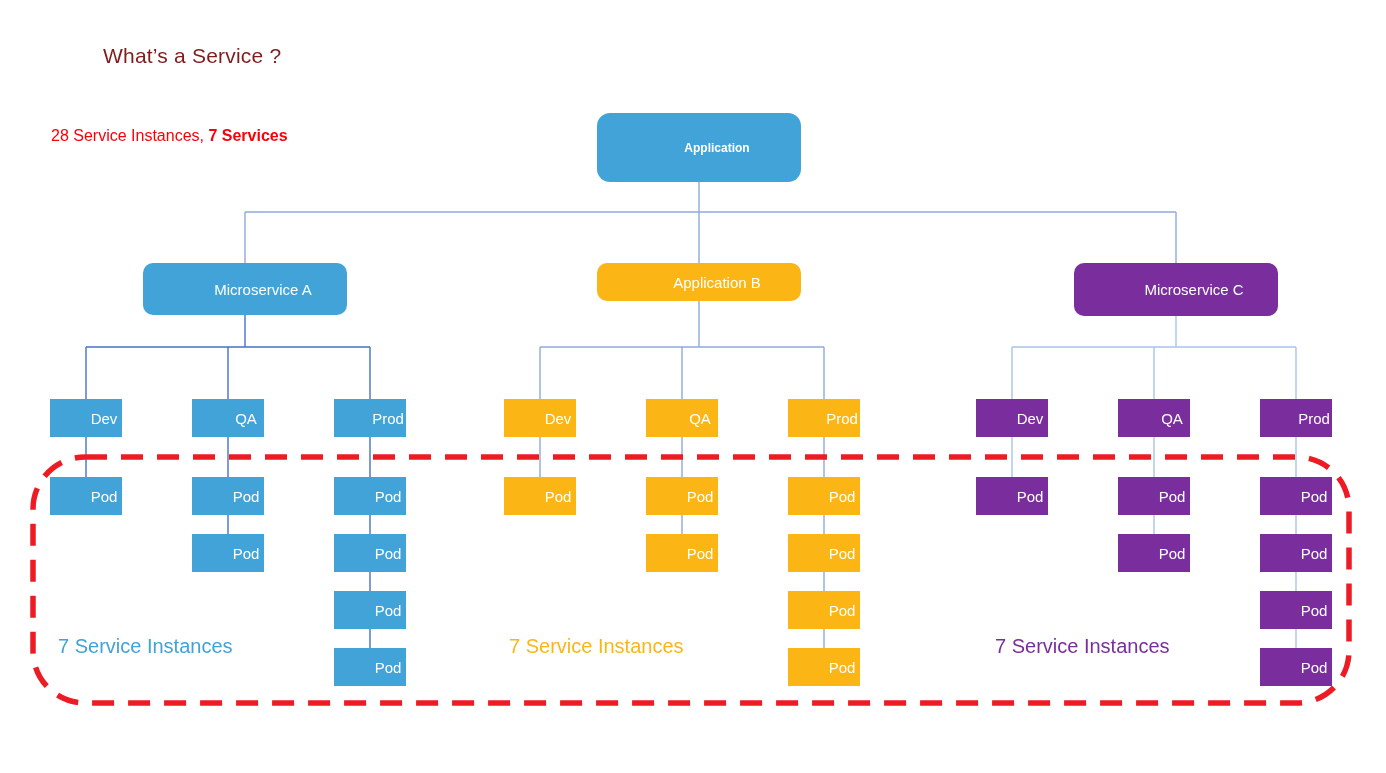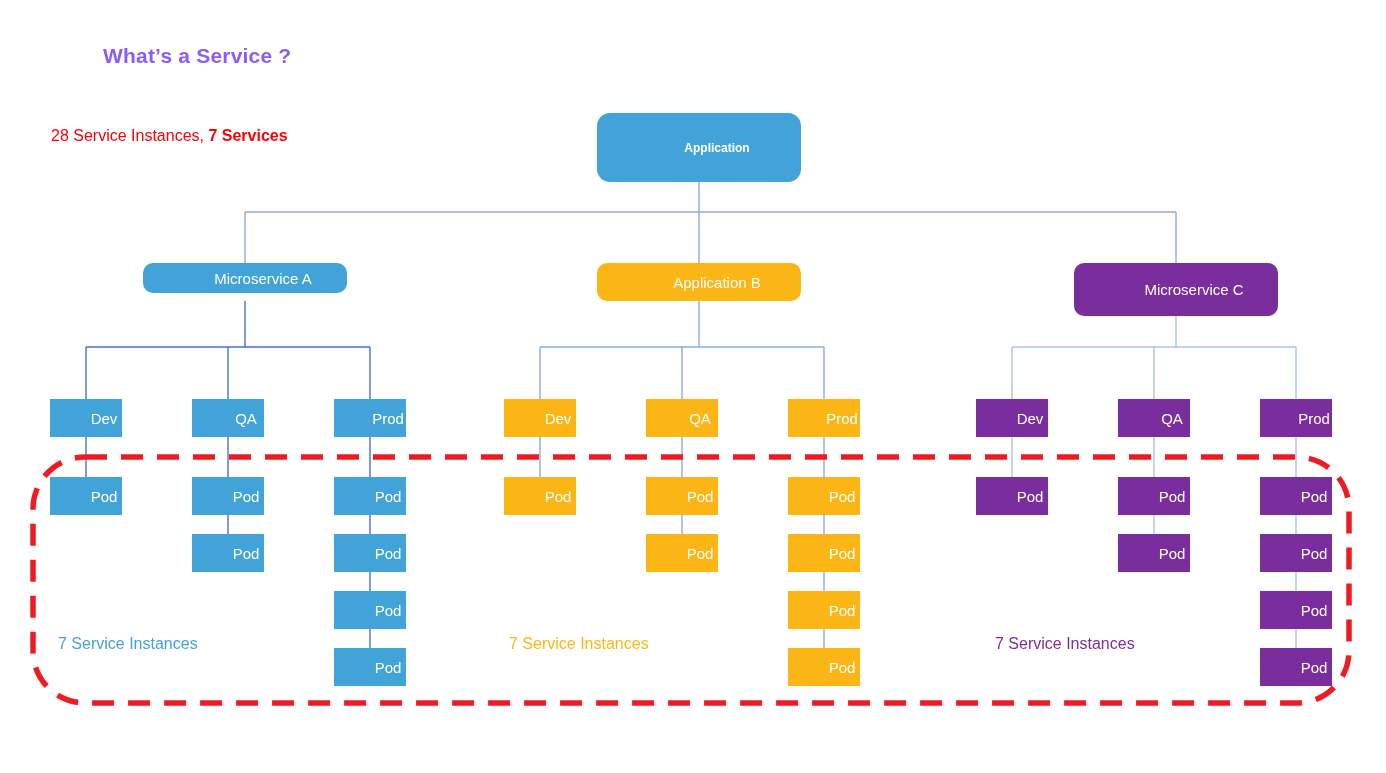--- a/index.html
+++ b/index.html
@@ -7,21 +7,21 @@
   #canvas{position:relative;width:1386px;height:773px;background:#ffffff;overflow:hidden;}
   #connector-layer{position:absolute;left:0;top:0;width:1386px;height:773px;pointer-events:none;}
   .page-title{position:absolute;left:103px;top:44px;font-size:21px;letter-spacing:.2px;}
   .annotation{position:absolute;left:51px;top:127px;font-size:16px;}
   .annotation b{font-weight:bold;}
   .node{position:absolute;display:flex;align-items:center;justify-content:center;
         color:#ffffff;border-radius:10px;box-sizing:border-box;text-align:center;padding-left:36px;}
   .node-app{font-weight:bold;font-size:12px;border-radius:13px;}
   .node-service{font-size:15px;border-radius:10px;}
   .node-env,.node-pod{font-size:15px;border-radius:0;}
-  .instances-label{position:absolute;top:635px;font-size:16px;}
+  .instances-label{position:absolute;top:635px;font-size:20px;}
 </style>
 </head>
 <body>
 
 <div id="canvas">
   <svg id="connector-layer" viewBox="0 0 1386 773" xmlns="http://www.w3.org/2000/svg">
       <line x1="699" y1="182" x2="699" y2="212" stroke="#8FAADC" stroke-width="1.4"></line>
       <line x1="245" y1="212" x2="1176" y2="212" stroke="#8FAADC" stroke-width="1.4"></line>
       <line x1="245" y1="212" x2="245" y2="263" stroke="#8FAADC" stroke-width="1.4"></line>
       <line x1="699" y1="212" x2="699" y2="263" stroke="#8FAADC" stroke-width="1.4"></line>
@@ -57,25 +57,25 @@
       <line x1="1154" y1="347" x2="1154" y2="399" stroke="#A9C3E8" stroke-width="1.4"></line>
       <line x1="1154" y1="437" x2="1154" y2="477" stroke="#A9C3E8" stroke-width="1.4"></line>
       <line x1="1154" y1="515" x2="1154" y2="534" stroke="#A9C3E8" stroke-width="1.4"></line>
       <line x1="1296" y1="347" x2="1296" y2="399" stroke="#A9C3E8" stroke-width="1.4"></line>
       <line x1="1296" y1="437" x2="1296" y2="477" stroke="#A9C3E8" stroke-width="1.4"></line>
       <line x1="1296" y1="515" x2="1296" y2="534" stroke="#A9C3E8" stroke-width="1.4"></line>
       <line x1="1296" y1="572" x2="1296" y2="591" stroke="#A9C3E8" stroke-width="1.4"></line>
       <line x1="1296" y1="629" x2="1296" y2="648" stroke="#A9C3E8" stroke-width="1.4"></line>
       <rect x="33" y="457" width="1316" height="246" rx="52" fill="none" stroke="#ED1C24" stroke-width="5.5" stroke-dasharray="22 14"></rect>
     </svg>
-  <div class="page-title" style="color: #8b5cf6; font-weight: bold;">What’s a Service ?</div>
+  <div class="page-title" style="color: #7f1d1d;">What’s a Service ?</div>
   <div class="annotation" style="color: rgb(250, 0, 7);"><span>28 Service Instances, </span><b>7 Services</b></div>
   <div id="nodes">
       <div class="node node-app" style="left: 597px; top: 113px; width: 204px; height: 69px; background: rgb(65, 163, 216);">Application</div>
-      <div class="node node-service" style="left: 143px; top: 263px; width: 204px; height: 30px; background: rgb(65, 163, 216);">Microservice A</div>
+      <div class="node node-service" style="left: 143px; top: 263px; width: 204px; height: 52px; background: rgb(65, 163, 216);">Microservice A</div>
       <div class="node node-env" style="left: 50px; top: 399px; width: 72px; height: 38px; background: rgb(65, 163, 216);">Dev</div>
       <div class="node node-pod" style="left: 50px; top: 477px; width: 72px; height: 38px; background: rgb(65, 163, 216);">Pod</div>
       <div class="node node-env" style="left: 192px; top: 399px; width: 72px; height: 38px; background: rgb(65, 163, 216);">QA</div>
       <div class="node node-pod" style="left: 192px; top: 477px; width: 72px; height: 38px; background: rgb(65, 163, 216);">Pod</div>
       <div class="node node-pod" style="left: 192px; top: 534px; width: 72px; height: 38px; background: rgb(65, 163, 216);">Pod</div>
       <div class="node node-env" style="left: 334px; top: 399px; width: 72px; height: 38px; background: rgb(65, 163, 216);">Prod</div>
       <div class="node node-pod" style="left: 334px; top: 477px; width: 72px; height: 38px; background: rgb(65, 163, 216);">Pod</div>
       <div class="node node-pod" style="left: 334px; top: 534px; width: 72px; height: 38px; background: rgb(65, 163, 216);">Pod</div>
       <div class="node node-pod" style="left: 334px; top: 591px; width: 72px; height: 38px; background: rgb(65, 163, 216);">Pod</div>
       <div class="node node-pod" style="left: 334px; top: 648px; width: 72px; height: 38px; background: rgb(65, 163, 216);">Pod</div>

